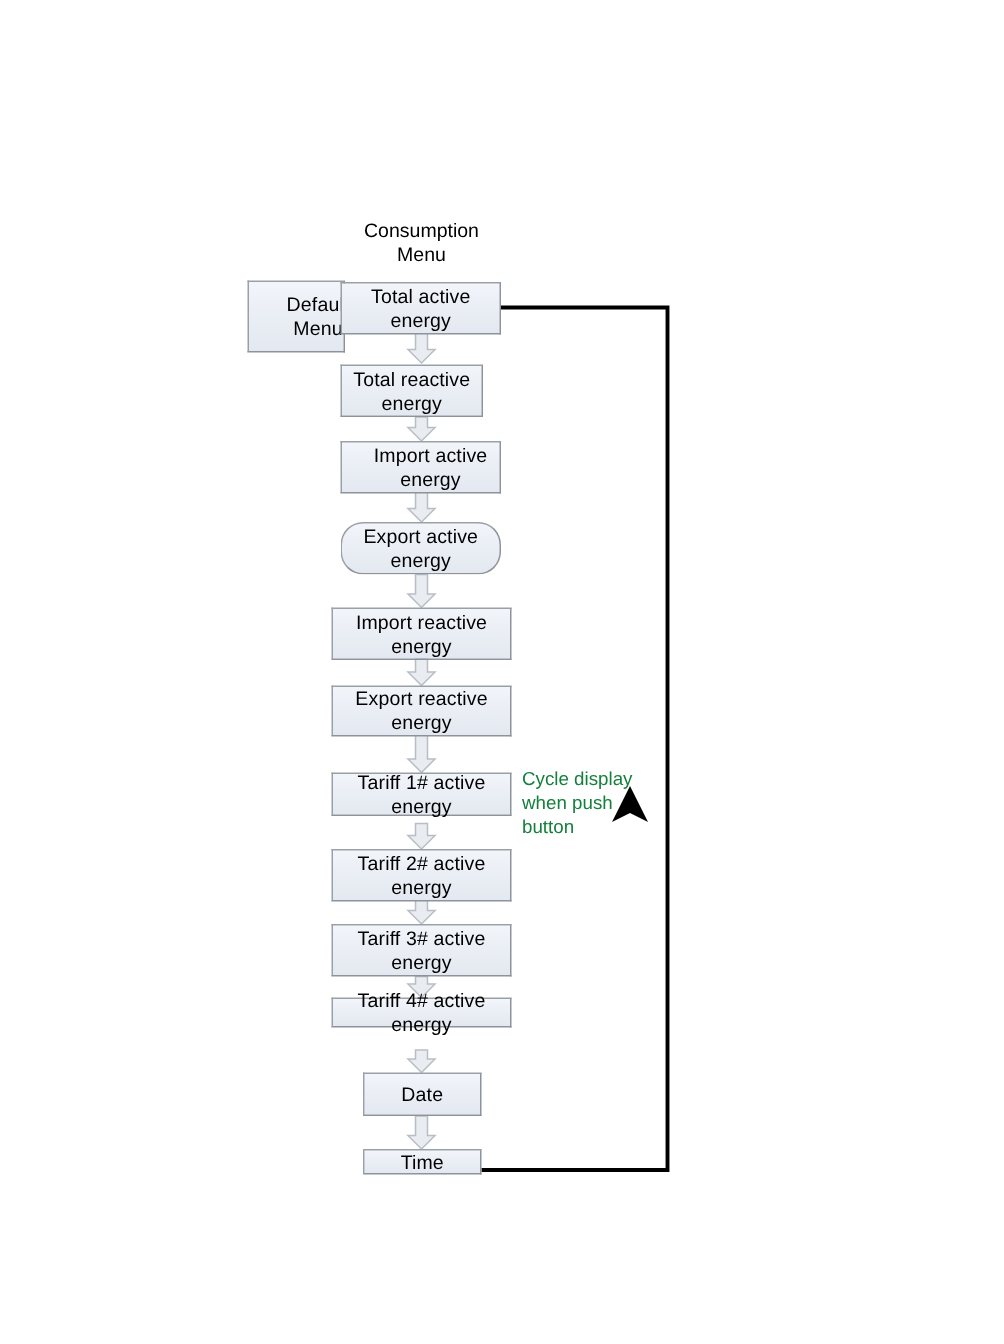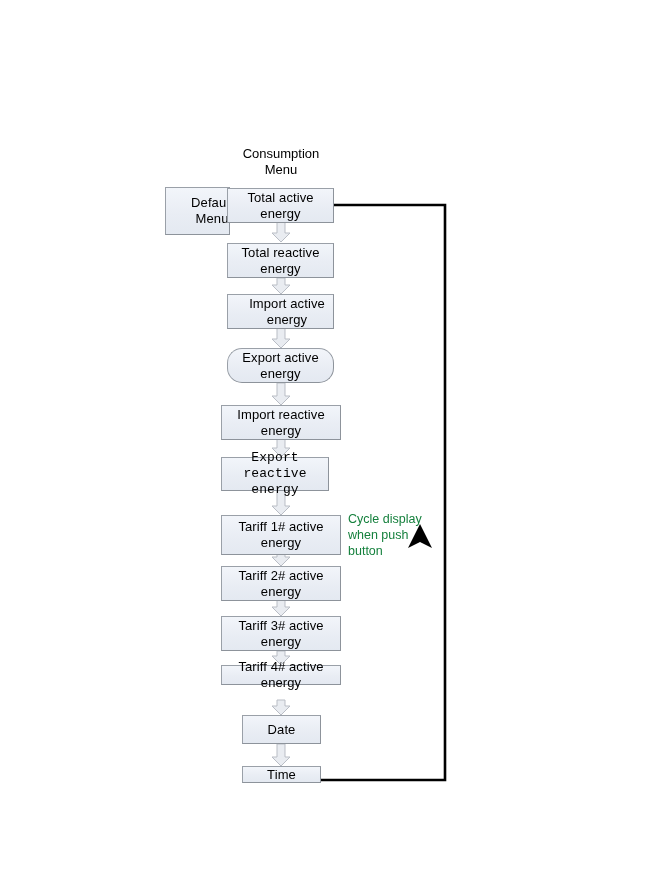--- a/index.html
+++ b/index.html
@@ -114,46 +114,46 @@
   <div class="node" style="left:165px; top:187px; width:65px; height:48px;padding-left:33px;">
     <span class="label">Default
 Menu</span>
   </div>
 
   <div class="node" style="left:227px; top:188px; width:107px; height:35px;">
     <span class="label">Total active
 energy</span>
   </div>
 
-  <div class="node" style="left:227px; top:243px; width:107px; height:35px;">
+  <div class="node" style="left:227px; top:243px; width:95px; height:35px;">
     <span class="label">Total reactive
 energy</span>
   </div>
 
   <div class="node" style="left:227px; top:294px; width:107px; height:35px;padding-left:17px;">
     <span class="label">Import active
 energy</span>
   </div>
 
   <div class="node" style="left:227px; top:348px; width:107px; height:35px;border-radius:15px;">
     <span class="label">Export active
 energy</span>
   </div>
 
   <div class="node" style="left:221px; top:405px; width:120px; height:35px;">
     <span class="label">Import reactive
 energy</span>
   </div>
 
-  <div class="node" style="left:221px; top:457px; width:108px; height:34px;font-family:Liberation Mono, monospace;">
+  <div class="node" style="left:221px; top:457px; width:120px; height:34px;">
     <span class="label">Export reactive
 energy</span>
   </div>
 
-  <div class="node" style="left:221px; top:515px; width:120px; height:40px;">
+  <div class="node" style="left:221px; top:515px; width:120px; height:29px;">
     <span class="label">Tariff 1# active
 energy</span>
   </div>
 
   <div class="node" style="left:221px; top:566px; width:120px; height:35px;">
     <span class="label">Tariff 2# active
 energy</span>
   </div>
 
   <div class="node" style="left:221px; top:616px; width:120px; height:35px;">

